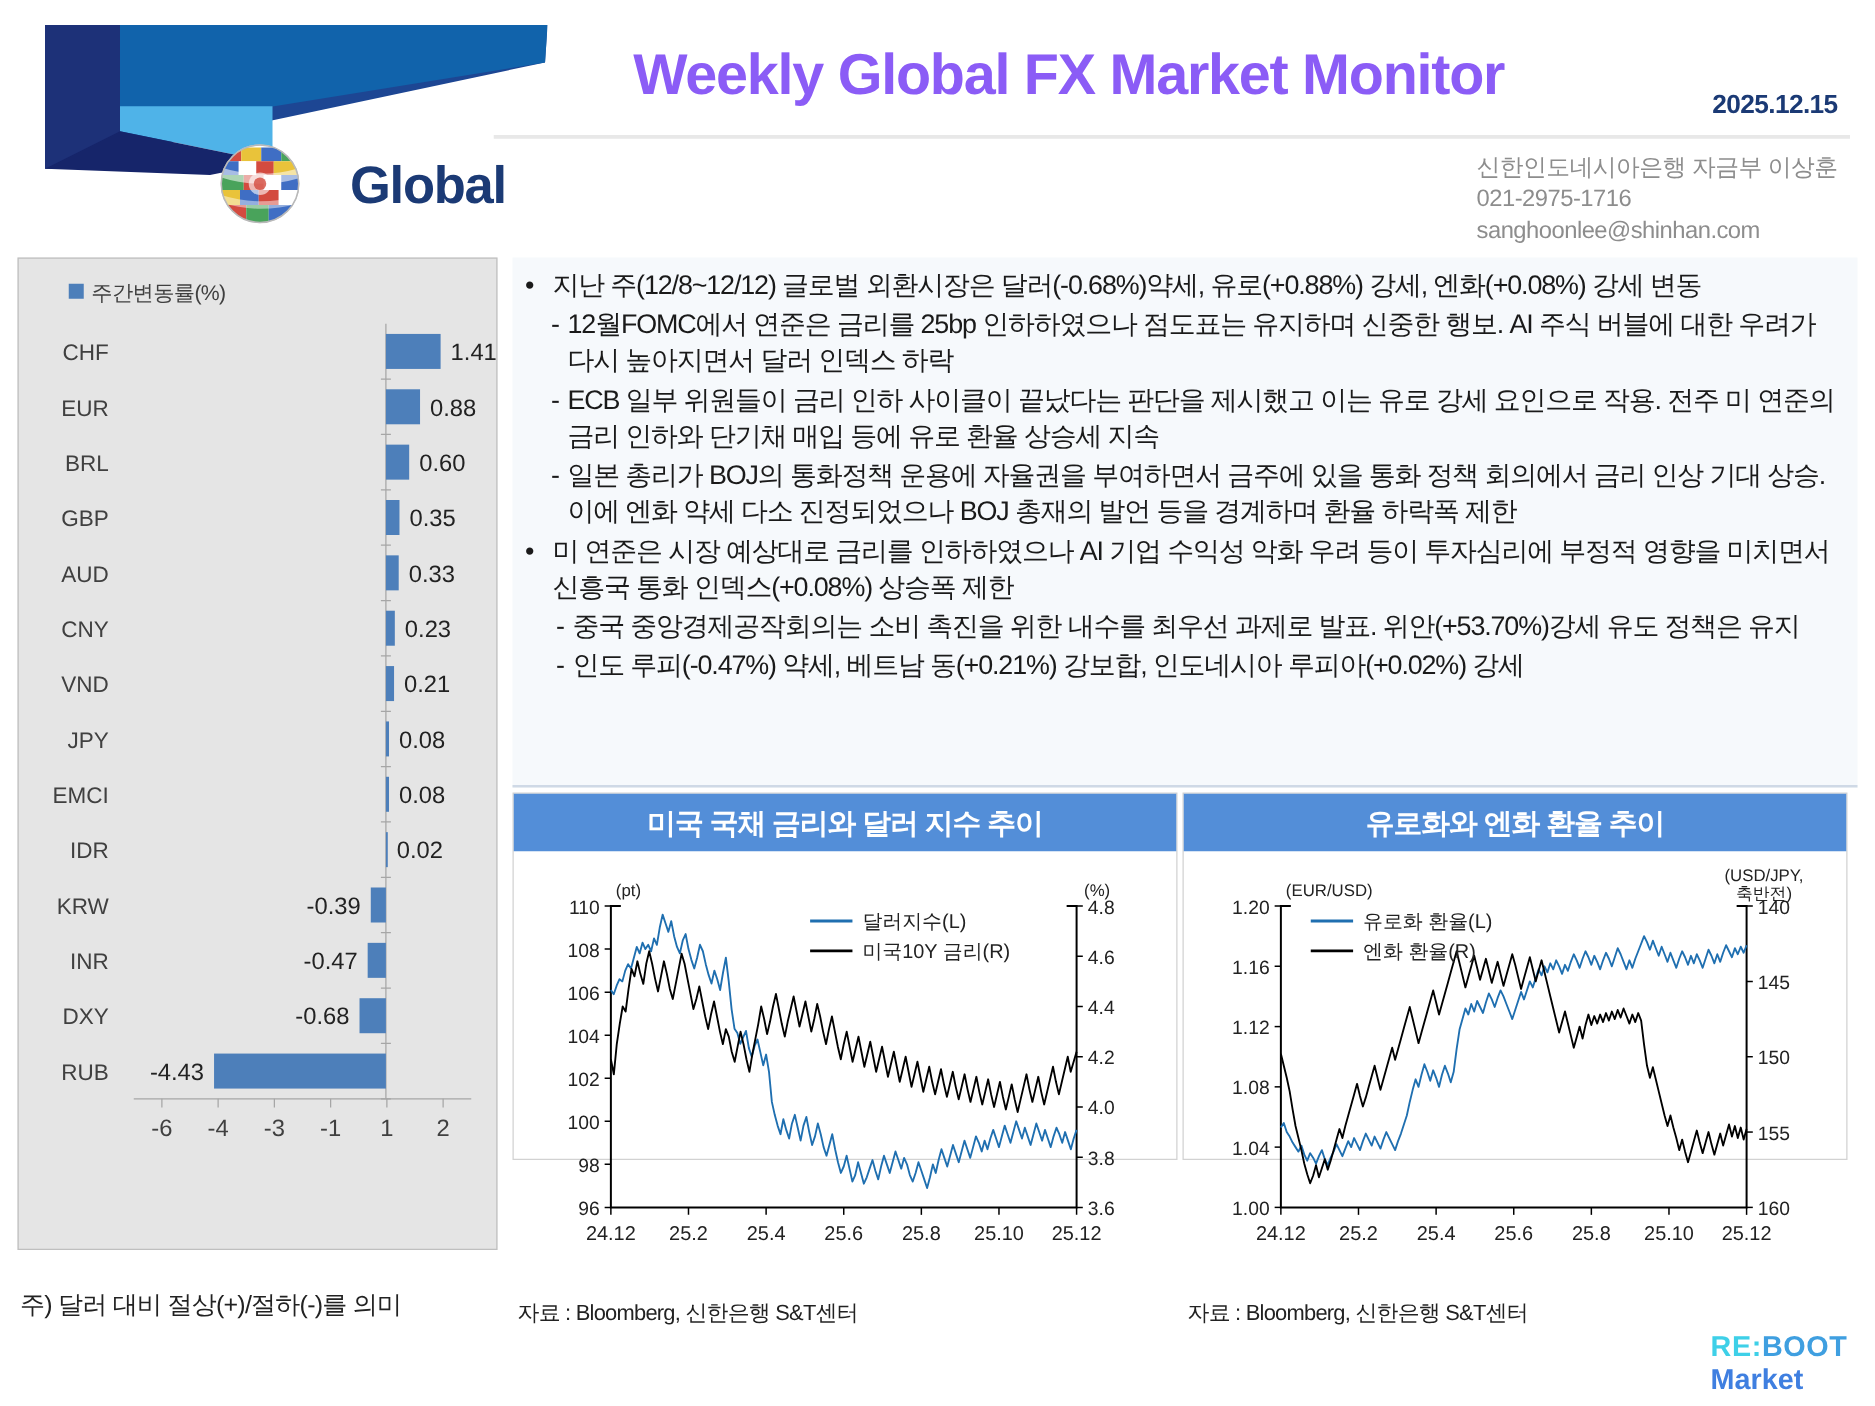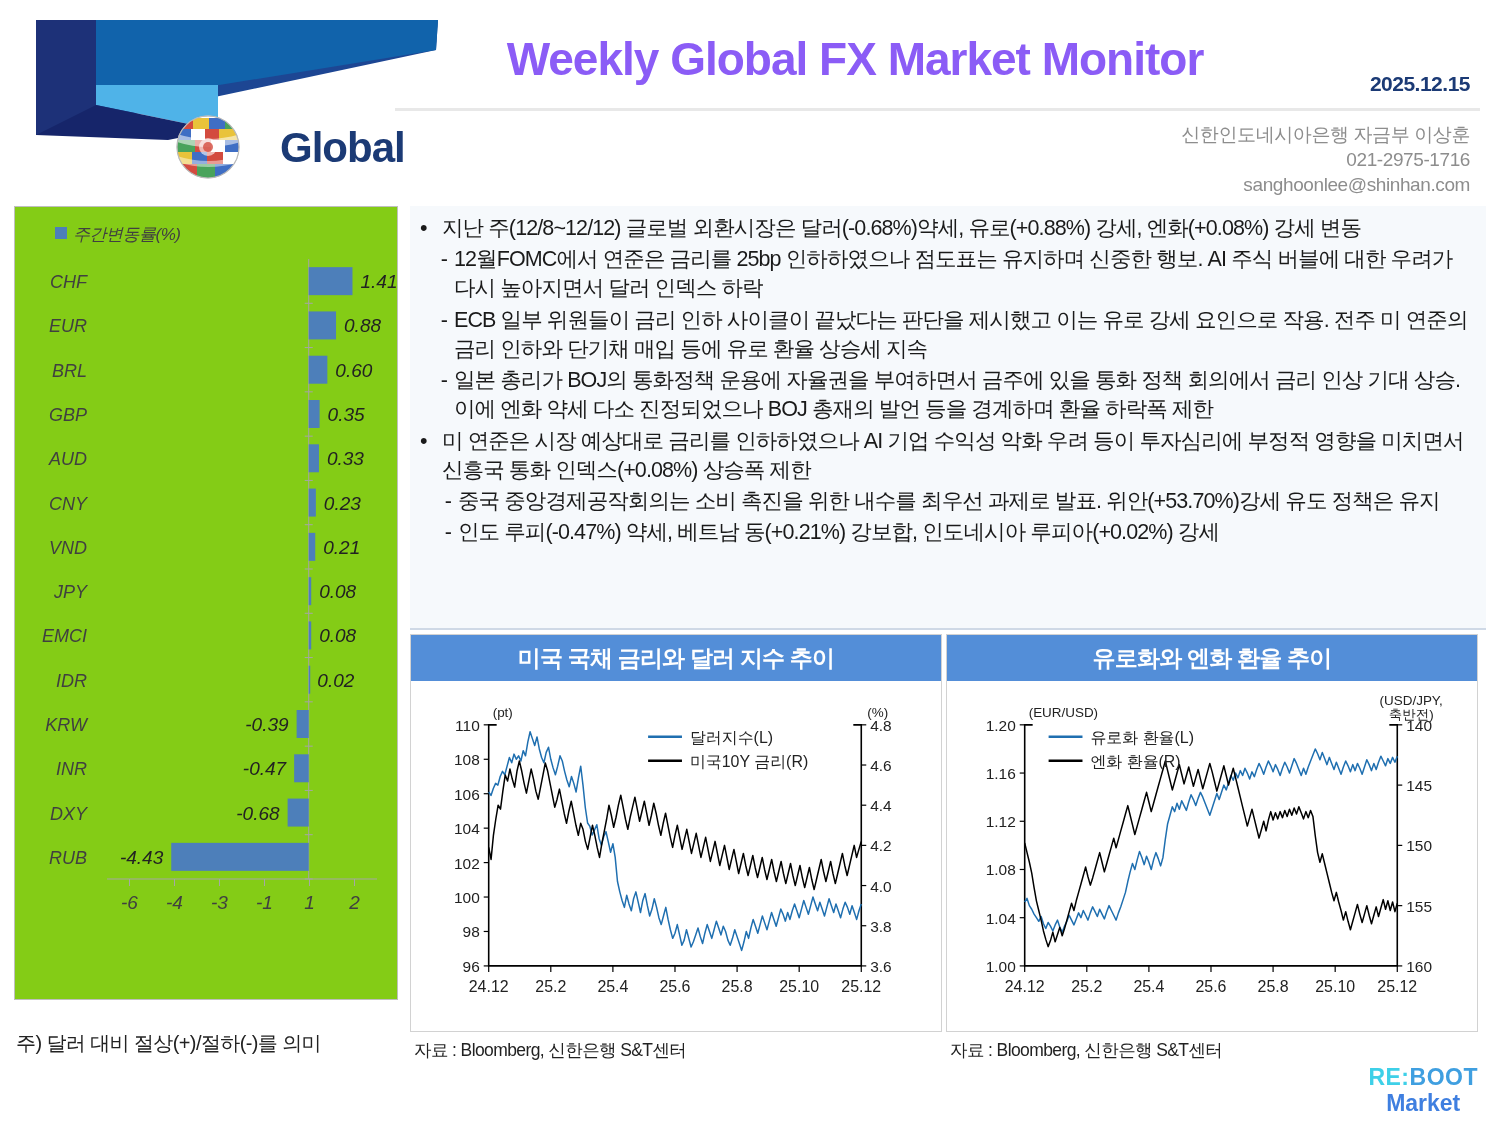--- a/index.html
+++ b/index.html
@@ -20,54 +20,54 @@
     position:absolute;right:30px;top:72px;font-size:21px;font-weight:bold;
     color:#1b3a75;letter-spacing:-0.5px;
   }
   .hrule{position:absolute;left:395px;top:108px;width:1085px;height:3px;background:#e8e8e8;}
   .globe{position:absolute;left:175px;top:114px;width:66px;height:66px;}
   .globe-label{
     position:absolute;left:280px;top:124px;font-size:42px;font-weight:bold;
     color:#1b3a75;letter-spacing:-1px;
   }
   .contact{
-    position:absolute;right:30px;top:122px;text-align:right;
+    position:absolute;right:30px;top:122px;
     font-size:19px;color:#8d8d8d;line-height:1.32;letter-spacing:-0.4px;
   }
   
-  .barpanel{position:absolute;left:14px;top:206px;width:382px;height:792px;border:1px solid #bfbfbf;background:#84cc16;font-style:italic;}
+  .barpanel{position:absolute;left:14px;top:206px;width:382px;height:792px;border:1px solid #bfbfbf;background:#e5e5e5;}
   .bar-legend{position:absolute;left:40px;top:16px;font-size:17px;color:#404040;letter-spacing:-0.5px;}
   .bar-legend .sw{display:inline-block;width:12px;height:12px;background:#4d7fba;margin-right:6px;vertical-align:1px;}
   .plot{position:absolute;left:0;top:44px;width:382px;height:700px;}
   .bar-note{position:absolute;left:16px;top:1030px;font-size:20px;color:#222;letter-spacing:-0.6px;}
   
   .textbox{
     position:absolute;left:410px;top:206px;width:1076px;height:424px;
     background:#f6f9fc;border-bottom:2px solid #cfd9e6;
     padding:8px 10px 0 10px;box-sizing:border-box;
   }
   .bl{display:flex;font-size:21.5px;line-height:1.36;color:#1a1a1a;letter-spacing:-0.9px;margin-bottom:2px;}
   .bl .mk{flex:0 0 auto;width:22px;text-align:left;}
   .bl .mk.dash{width:20px;text-align:center;}
   .bl .tx{flex:1 1 auto;}
   .lvl1{padding-left:0px;}
   .lvl2{padding-left:14px;}
   .lvl2b{padding-left:18px;}
   
-  .chartpanel{position:absolute;top:634px;width:532px;height:398px;border:1px solid #d2d2d2;background:#fff;box-sizing:border-box;}
+  .chartpanel{position:absolute;top:634px;width:532px;height:294px;border:1px solid #d2d2d2;background:#fff;box-sizing:border-box;}
   #chart1{left:410px;}
   #chart2{left:946px;}
   .ctitle{height:46px;background:#538ed8;color:#fff;font-size:23px;font-weight:bold;
     display:flex;align-items:center;justify-content:center;letter-spacing:-0.8px;}
   .cbody{position:relative;width:100%;height:350px;}
   .srcnote{position:absolute;top:1038px;font-size:17.5px;color:#222;letter-spacing:-0.6px;}
   #src1{left:414px;}
   #src2{left:950px;}
   
-  .reboot{position:absolute;right:22px;bottom:10px;text-align:center;line-height:1;}
+  .reboot{position:absolute;right:22px;bottom:10px;text-align:left;line-height:1;}
   .reboot .l1{font-size:23px;font-weight:bold;letter-spacing:0.5px;}
   .reboot .l2{font-size:23px;font-weight:bold;color:#3f7fe0;margin-top:3px;}
   .c1{color:#3ed0e8;}.c2{color:#3f9fe0;}
   svg{display:block;}
   text{font-family:"Liberation Sans","DejaVu Sans",sans-serif;}
 </style>
 </head>
 <body>
 
 <div class="header">

